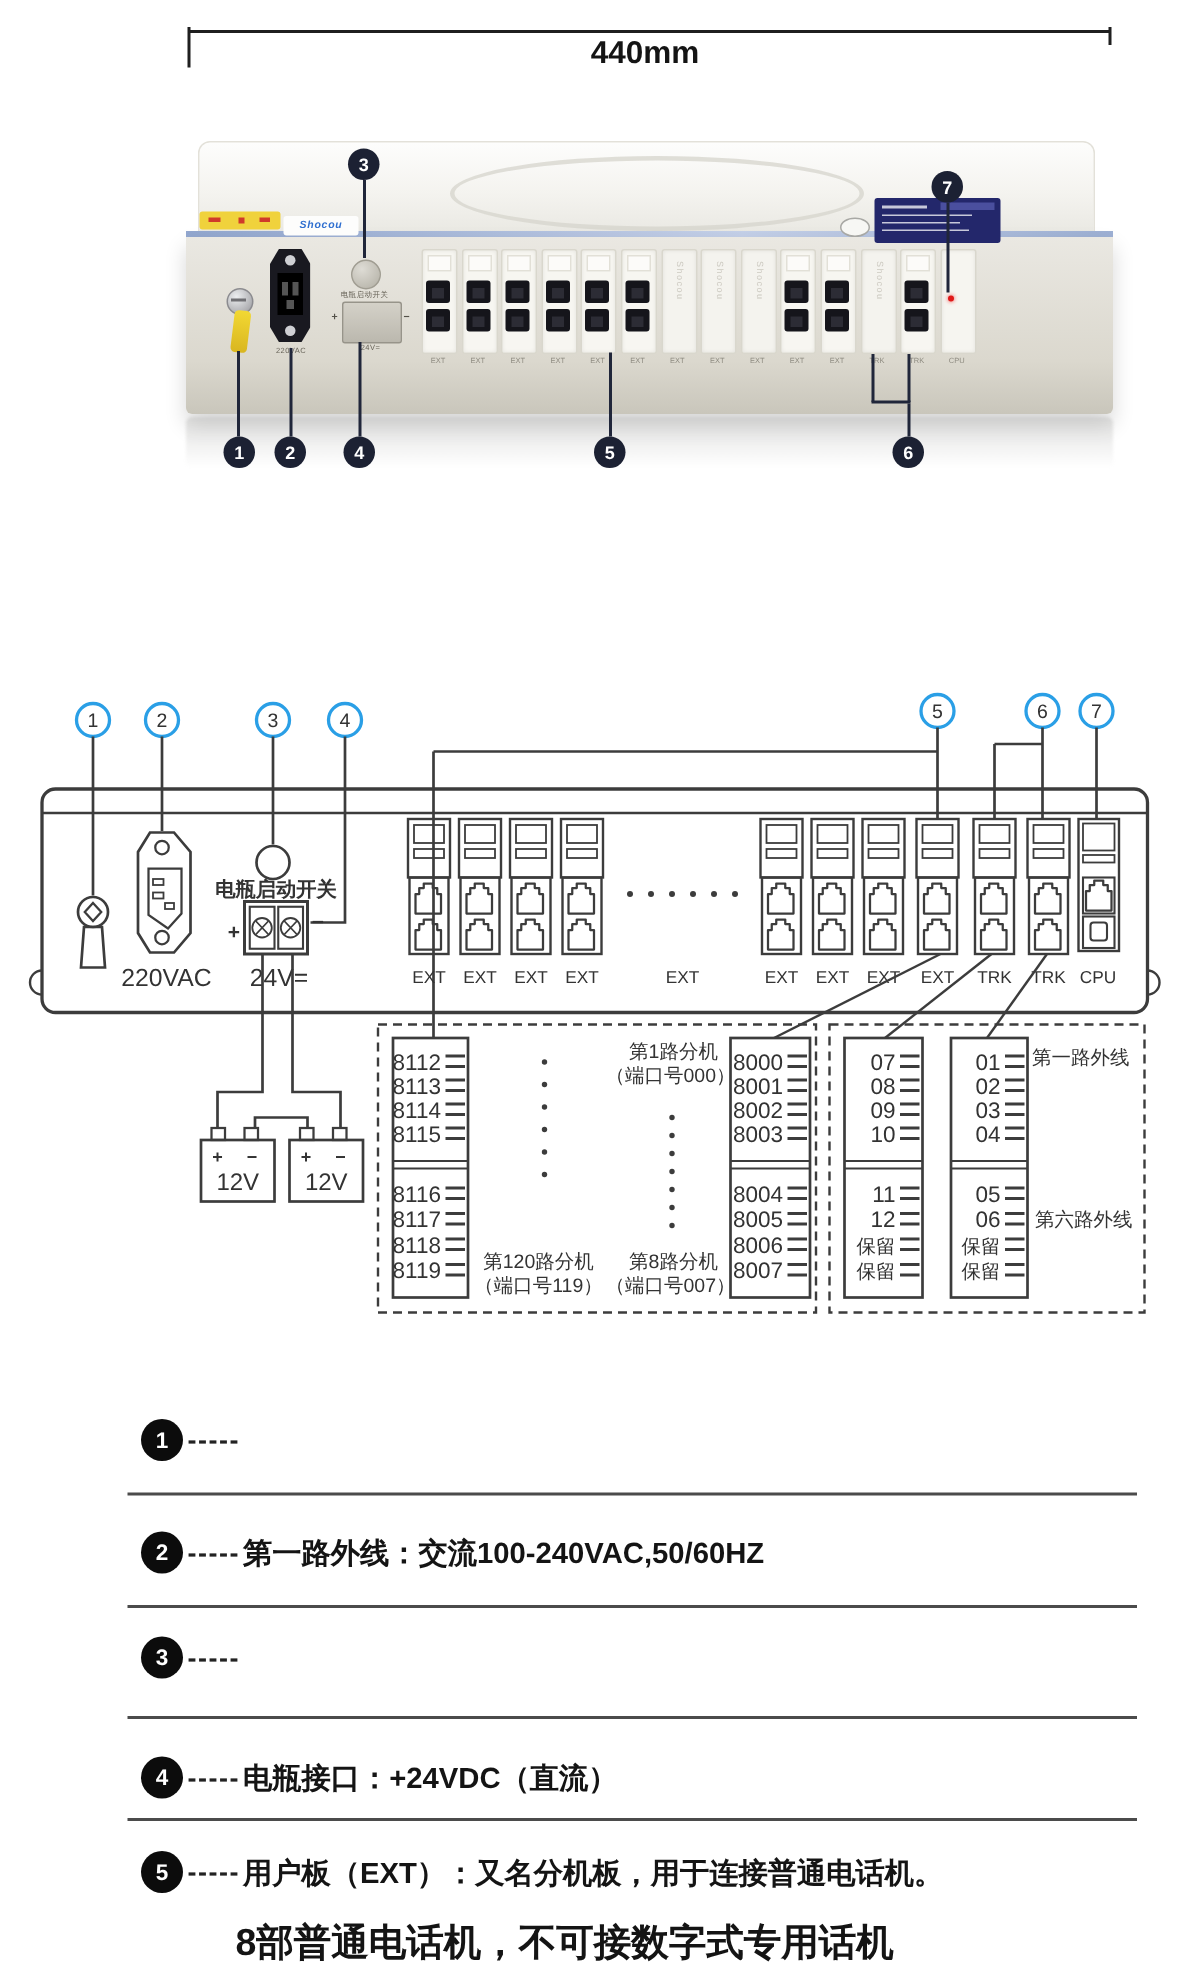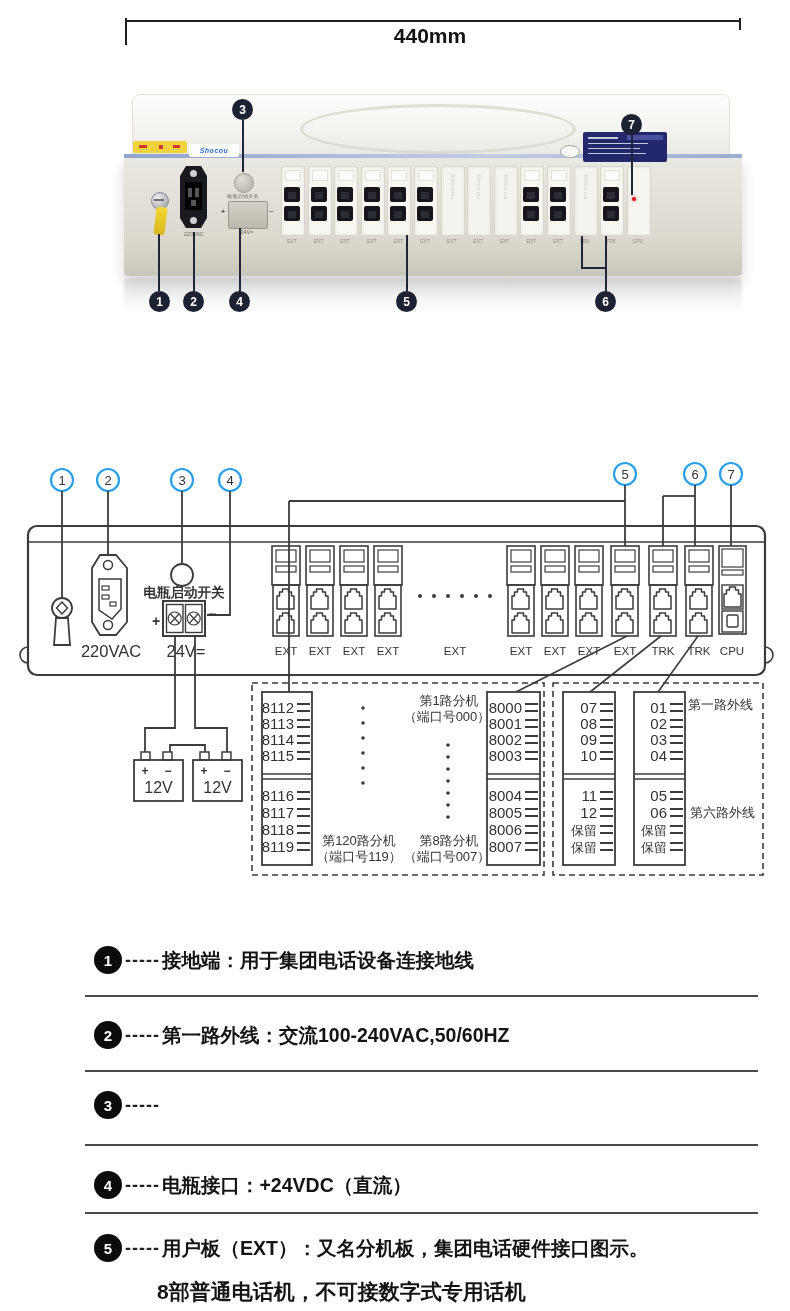--- a/index.html
+++ b/index.html
@@ -83,21 +83,21 @@
 
   
   #schematic{position:absolute;left:0;top:440px;width:790px;height:440px;}
 
   
   .leg-item{position:absolute;left:94px;height:32px;display:flex;align-items:center;white-space:nowrap;}
   .leg-num{width:28px;height:28px;border-radius:50%;background:#0c0c0c;color:#fff;font-size:15px;
     font-weight:bold;display:flex;align-items:center;justify-content:center;flex:0 0 28px;}
   .leg-dash{font-weight:600;color:#222;margin:0 2px 0 3px;font-size:18px;letter-spacing:1px;}
   .leg-text{font-size:19.5px;font-weight:600;color:#141414;}
-  .leg-line2{position:absolute;left:157px;font-size:21px;font-weight:600;color:#141414;white-space:nowrap;}
+  .leg-line2{position:absolute;left:157px;font-size:25px;font-weight:600;color:#141414;white-space:nowrap;}
   .leg-div{position:absolute;left:85px;width:673px;height:1.5px;background:#4b4b4b;}
 </style>
 </head>
 <body>
 
 <div class="canvas">
 
   <div class="dim-line"></div>
   <div class="dim-tick" style="left:125px;top:0;height:27px;"></div>
   <div class="dim-tick" style="left:739px;top:0;height:12px;"></div>
@@ -533,21 +533,20 @@
         <text x="449" y="387" font-size="13" text-anchor="middle" fill="#333">第8路分机</text>
         <text x="447" y="403" font-size="13" text-anchor="middle" fill="#333">（端口号007）</text>
         <text x="688" y="251" font-size="13" text-anchor="start" fill="#333">第一路外线</text>
         <text x="690" y="359" font-size="13" text-anchor="start" fill="#333">第六路外线</text>
       </svg></div>
 
   <div>
     <div class="leg-item" style="top:926px;">
       <span class="leg-num">1</span>
       <span class="leg-dash">-----</span>
-      <span class="leg-text">接地端：用于集团电话设备连接地线</span>
     </div>
     <div class="leg-div" style="top:977px;"></div>
 
     <div class="leg-item" style="top:1001px;">
       <span class="leg-num">2</span>
       <span class="leg-dash">-----</span>
       <span class="leg-text">第一路外线：交流100-240VAC,50/60HZ</span>
     </div>
     <div class="leg-div" style="top:1052px;"></div>
 
@@ -560,19 +559,19 @@
     <div class="leg-item" style="top:1151px;">
       <span class="leg-num">4</span>
       <span class="leg-dash">-----</span>
       <span class="leg-text">电瓶接口：+24VDC（直流）</span>
     </div>
     <div class="leg-div" style="top:1194px;"></div>
 
     <div class="leg-item" style="top:1214px;">
       <span class="leg-num">5</span>
       <span class="leg-dash">-----</span>
-      <span class="leg-text">用户板（EXT）：又名分机板，集团电话硬件接口图示。</span>
+      <span class="leg-text">用户板（EXT）：又名分机板，用于连接普通电话机。</span>
     </div>
     <div class="leg-line2" style="top:1260px;">8部普通电话机，不可接数字式专用话机</div>
     <div class="leg-div" style="top:1307px;"></div>
   </div>
 
 </div>
 
 </body></html>

